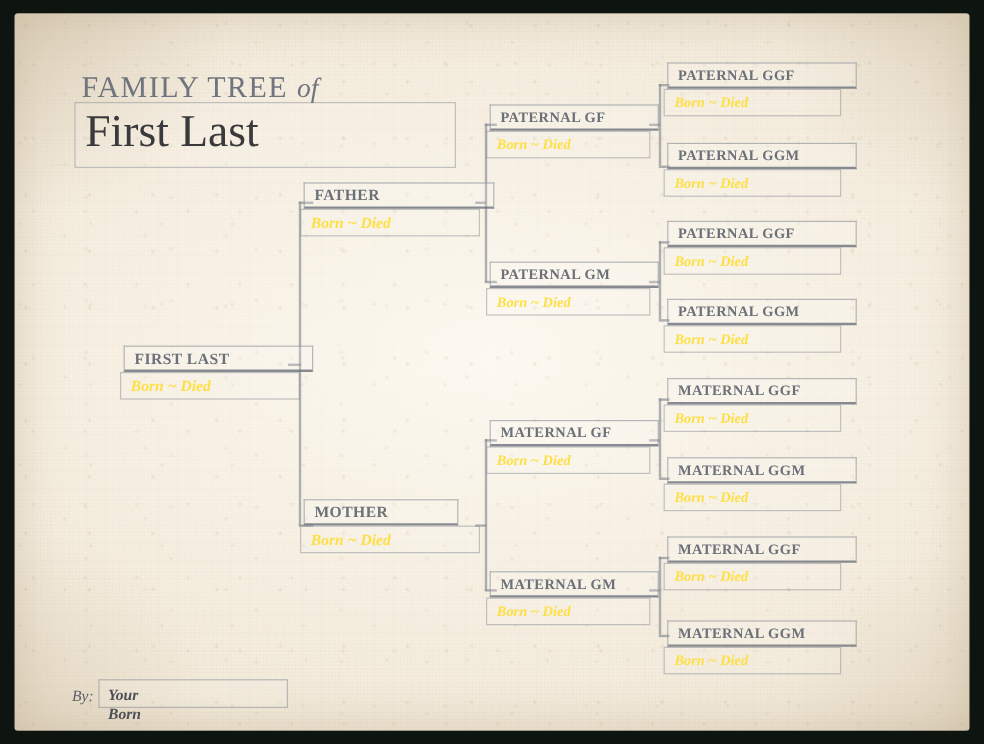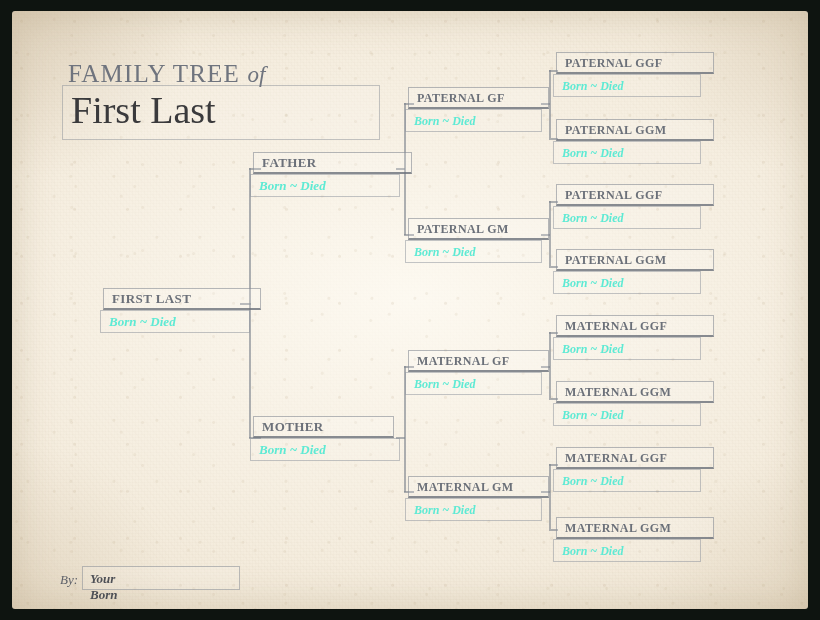--- a/index.html
+++ b/index.html
@@ -119,21 +119,21 @@
     background: rgba(255,255,255,0.10);
   }
   .born-text {
     position: absolute;
     left: 8px;
     top: 50%;
     transform: translateY(-50%);
     white-space: nowrap;
     font-style: italic;
     font-weight: bold;
-    color: #5eead4;
+    color: #fde047;
     font-family: "Liberation Serif", "DejaVu Serif", serif;
   }
 
   
   .conn {
     position: absolute;
     background: rgba(126,132,142,0.62);
   }
   .conn.v { width: 2px; }
   .conn.h { height: 2px; }
@@ -243,21 +243,21 @@
   <div class="person" style="left:253px; top:152px;">
     <div class="name-box" style="width:159px; height:22px;">
       <span class="name-text" style="font-size:13px;">FATHER</span>
     </div>
     <div class="born-box" style="left:-3px; top:22px; width:150px; height:23px;">
       <span class="born-text" style="font-size:13px;">Born ~ Died</span>
     </div>
   </div>
 
   <div class="person" style="left:253px; top:416px;">
-    <div class="name-box" style="width:141px; height:22px;">
+    <div class="name-box" style="width:129px; height:22px;">
       <span class="name-text" style="font-size:13px;">MOTHER</span>
     </div>
     <div class="born-box" style="left:-3px; top:22px; width:150px; height:23px;">
       <span class="born-text" style="font-size:13px;">Born ~ Died</span>
     </div>
   </div>
 
   <div class="person" style="left:408px; top:87px;">
     <div class="name-box" style="width:141px; height:22px;">
       <span class="name-text" style="font-size:12px;">PATERNAL GF</span>

